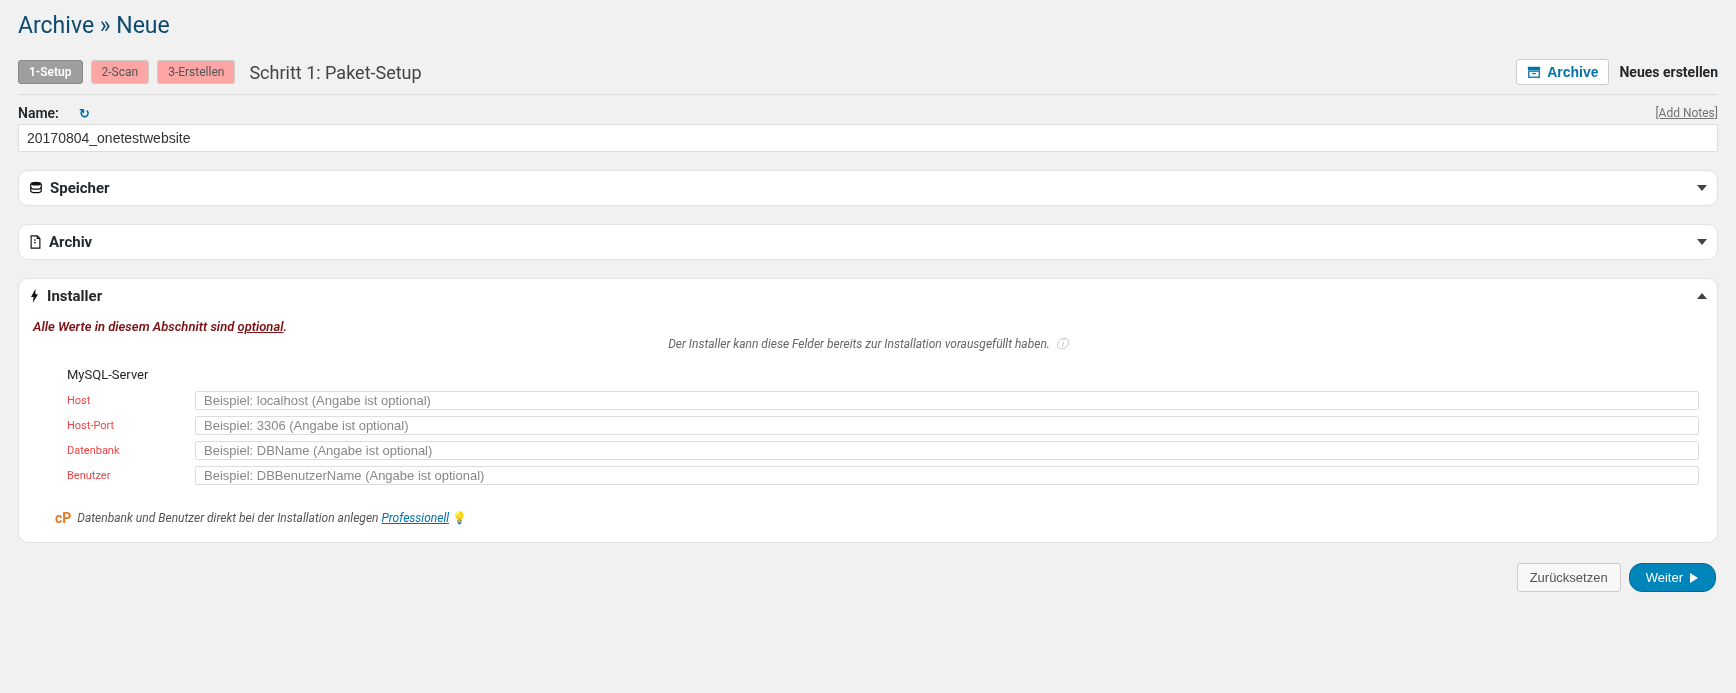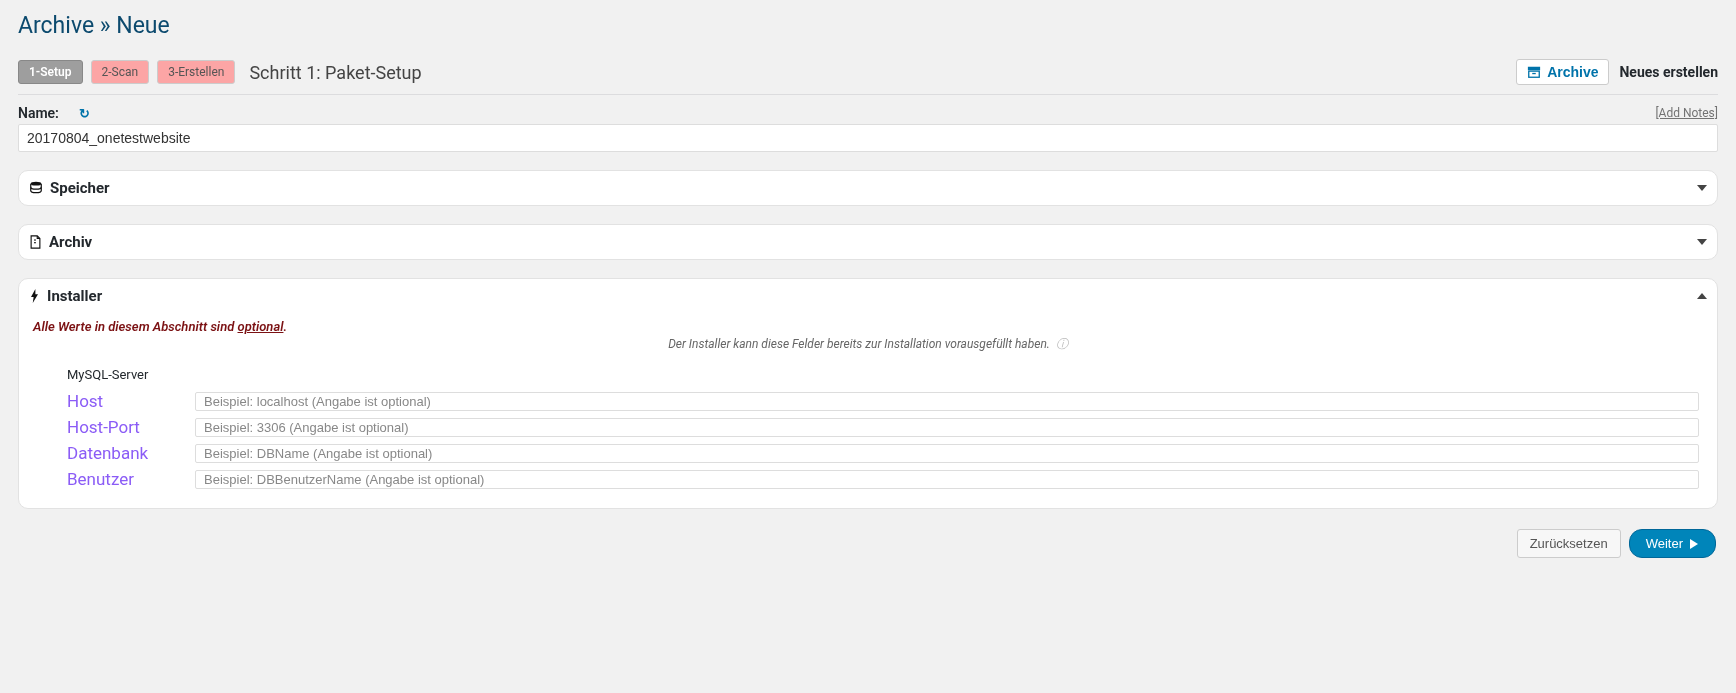--- a/index.html
+++ b/index.html
@@ -91,21 +91,21 @@
 
   .panel-body { padding:6px 14px 16px 14px; }
   .notice-line1 { text-align:left; color:#7b1113; font-style:italic; font-weight:600; font-size:13px; }
   .notice-line1 u { text-decoration: underline; }
   .notice-line2 { text-align:center; color:#666; font-style:italic; font-size:12px; margin-top:2px; }
   .help-icon { color:#bbb; font-size:12px; margin-left:3px; }
 
   .section-heading { font-weight:400; font-size:13px; margin:14px 0 6px 34px; }
   .form-table { width:100%; border-collapse:collapse; }
   .form-table td { padding:3px 4px; vertical-align:middle; }
-  .form-table td.label-cell { width:158px; color:#8b5cf6; font-size:17px; padding-left:34px; }
+  .form-table td.label-cell { width:158px; color:#ef4444; font-size:11px; padding-left:34px; }
   .form-input {
     width:100%;
     border:1px solid #ddd;
     border-radius:2px;
     padding:1px 8px;
     font-size:13px;
     color:#333;
   }
   .form-input::placeholder { color:#888; }
 
@@ -248,20 +248,28 @@
         <td class="label-cell">Datenbank</td>
         <td><input class="form-input" type="text" placeholder="Beispiel: DBName (Angabe ist optional)" style=""></td>
       </tr>
       <tr>
         <td class="label-cell">Benutzer</td>
         <td><input class="form-input" type="text" placeholder="Beispiel: DBBenutzerName (Angabe ist optional)" style=""></td>
       </tr>
     </tbody>
       </table>
 
+    <div class="footer-note">
+      <span class="cpanel-icon">cP</span>
+      <span>
+        <span>Datenbank und Benutzer direkt bei der Installation anlegen </span>
+        <a>Professionell</a>
+        <span class="bulb-icon"> 💡</span>
+      </span>
+    </div>
   </div>
 </div>
 
 <div class="actions-row">
   <button class="btn-secondary">Zurücksetzen</button>
   <button class="btn-primary">
     <span>Weiter</span>
     <span>
       <svg width="10" height="10" viewBox="0 0 10 10">
           <path d="M1 0l8 5-8 5z" fill="#fff"></path>

